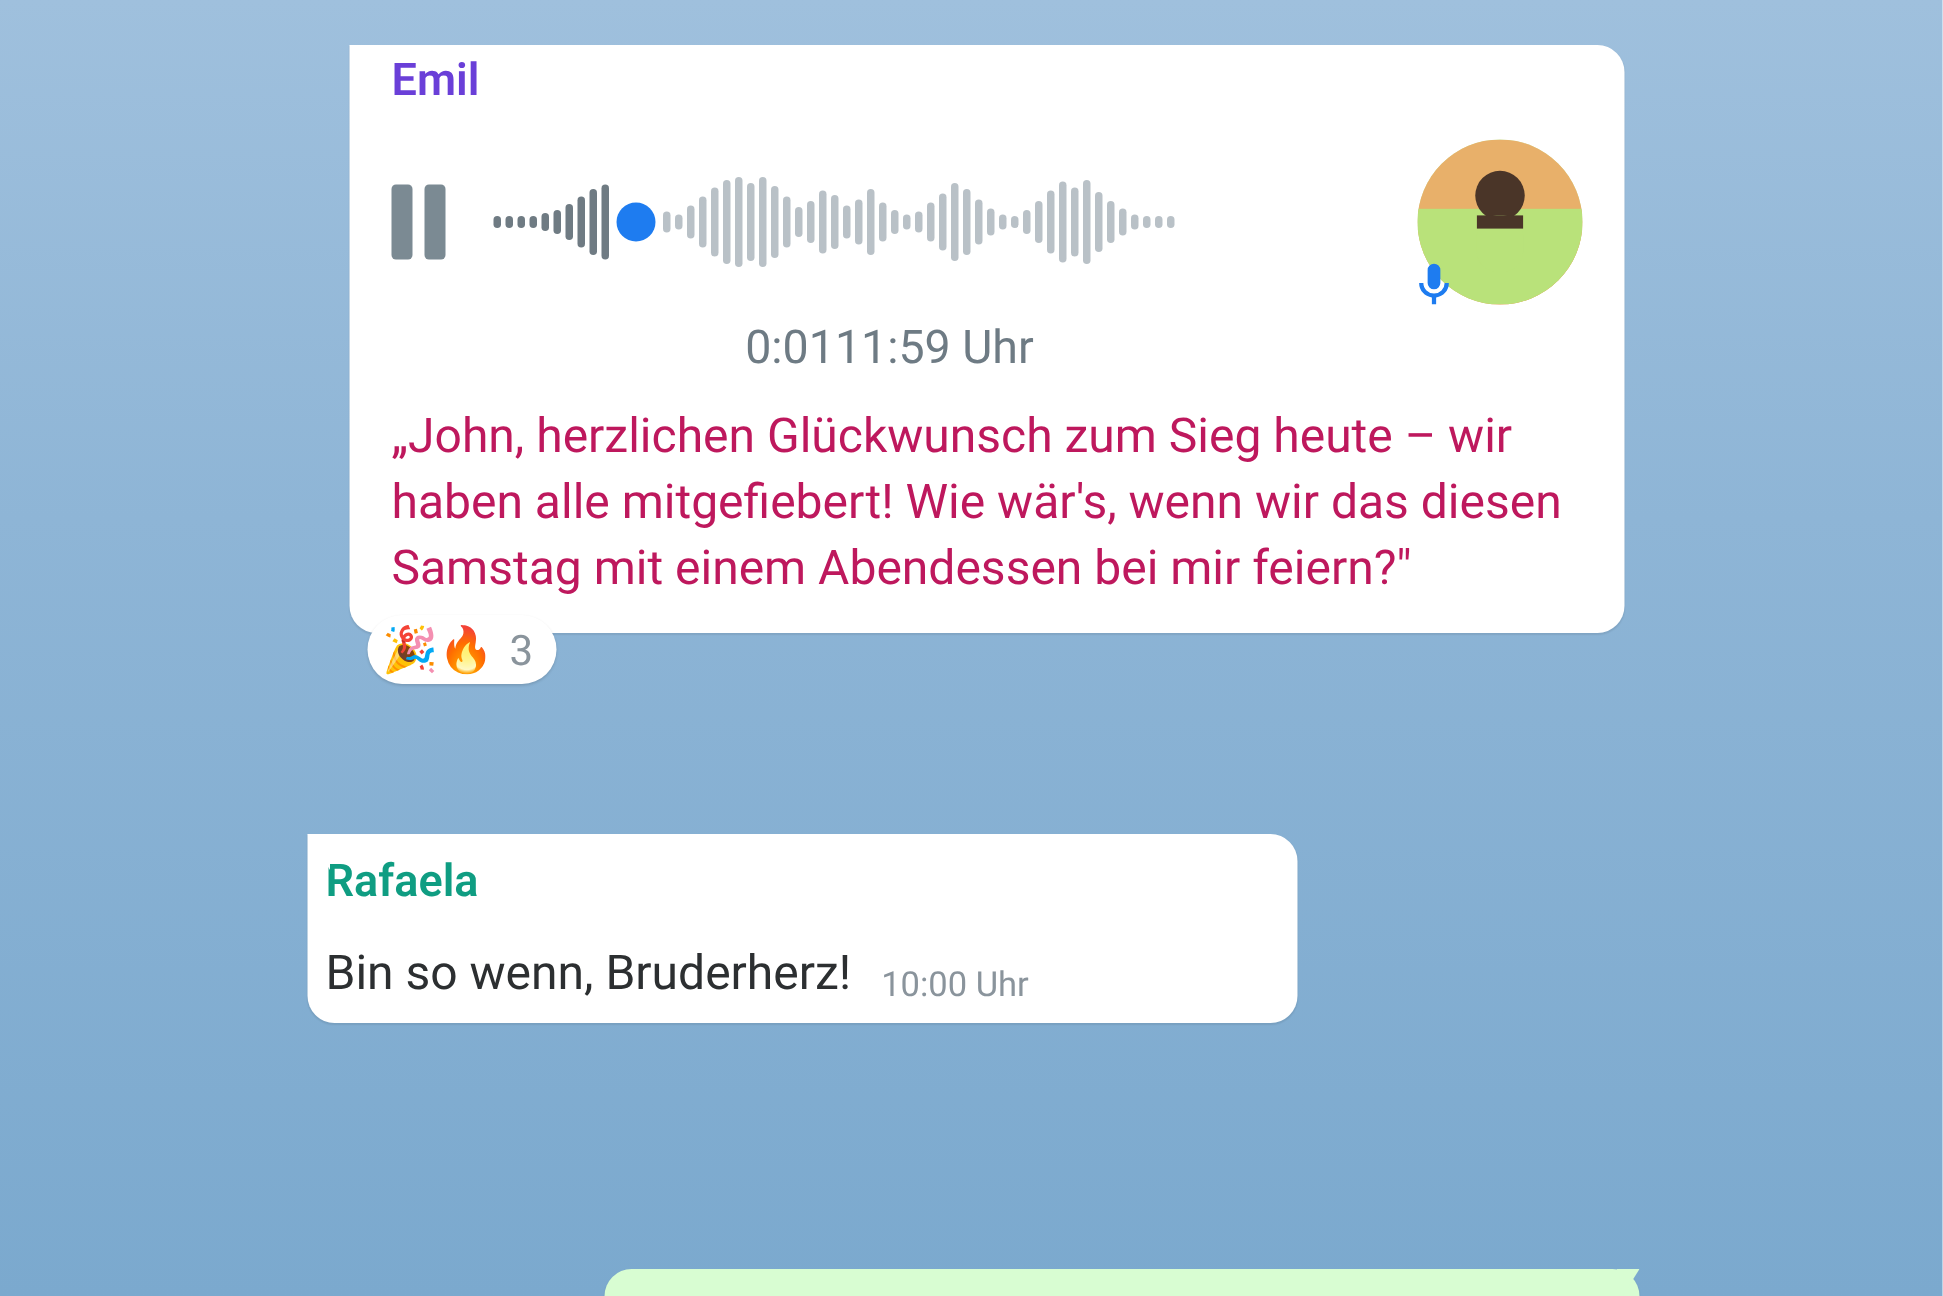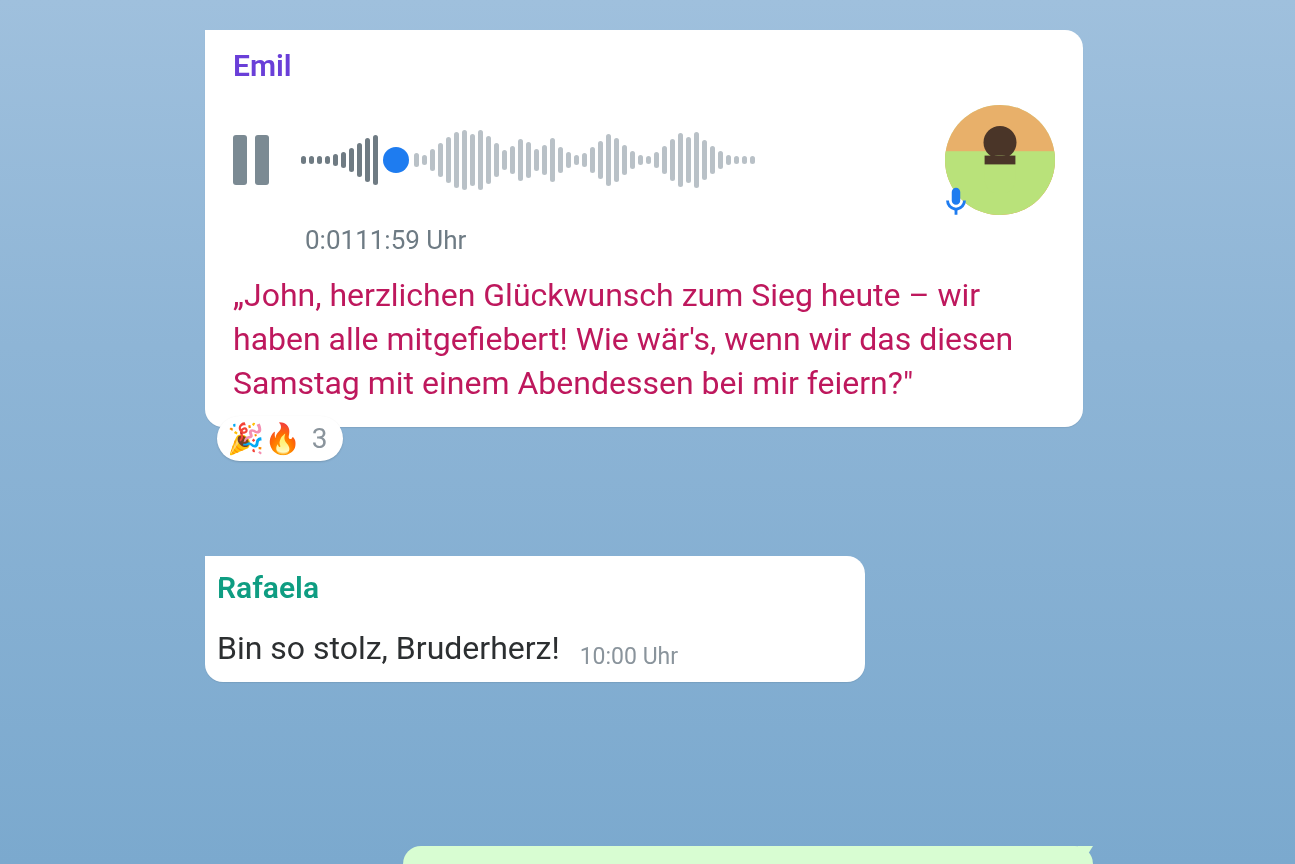--- a/index.html
+++ b/index.html
@@ -36,21 +36,21 @@
     content: "";
     position: absolute;
     top: 0; right: -15px;
     width: 30px; height: 24px;
     background: #d8fdd2;
     border-top-right-radius: 4px;
     clip-path: polygon(0 0, 50% 0, 0 100%);
   }
   
   .msg1-wrap { position: absolute; left: 205px; top: 30px; width: 878px; }
-  .msg1 { padding: 18px 28px 22px 28px; border-top-left-radius: 0; }
+  .msg1 { padding: 6px 28px 22px 28px; border-top-left-radius: 0; margin-left: 28px; }
   .sender-name { font-size: 30px; font-weight: 600; margin-bottom: 22px; }
   .sender-emil { color: #6a3fd8; }
   .sender-raf { color: #0f9d82; }
   .voice-row { display: flex; align-items: center; gap: 24px; }
   .pause-btn { width: 44px; height: 50px; display:flex; gap:8px; cursor:pointer; }
   .pause-btn span { width: 14px; height: 50px; background:#7b8a93; border-radius:3px; }
   .wave {
     flex: 1; height: 60px; position: relative;
     display: flex; align-items: center; gap: 3px;
   }
@@ -65,22 +65,22 @@
     width: 110px; height: 110px; border-radius: 50%;
     background: radial-gradient(circle at 35% 30%, #7a5a3e 0 18%, #c9e49b 20% 70%, #e4a85a 75% 100%);
     overflow: hidden;
   }
   .avatar svg { width:100%; height:100%; }
   .mic-badge {
     position: absolute; bottom: -4px; left: -6px;
     width: 34px; height: 34px; color:#1e7cf0;
   }
   .voice-times {
-    display:flex; justify-content: flex-start;
-    font-size: 26px; color:#6e7b84; margin: 10px 4px 18px 72px;
+    display:flex; justify-content: center;
+    font-size: 31px; color:#6e7b84; margin: 10px 4px 18px 72px;
     width: 520px;
   }
   .transcript {
     font-size: 32px; line-height: 1.38; color:#be185d;
   }
   .reactions {
     position: absolute; left: 12px; bottom: -34px;
     background:#fff; border-radius: 30px; box-shadow: 0 1px 2px rgba(0,0,0,0.15);
     display:flex; align-items:center; gap:6px;
     padding: 5px 16px 5px 10px;
@@ -200,21 +200,21 @@
         <span>🎉🔥</span>
         <span class="count">3</span>
       </div>
     </div>
   </div>
 
   <div class="msg2-wrap">
     <div class="bubble in msg2">
       <div class="sender-name sender-raf">Rafaela</div>
       <div class="row">
-        <div class="body-text">Bin so stolz, Bruderherz!</div>
+        <div class="body-text">Bin so wenn, Bruderherz!</div>
         <div class="time">10:00 Uhr</div>
       </div>
     </div>
   </div>
 
 
   <div class="msg4-wrap">
     <div class="bubble out msg4">
       <div class="body-text">Kann's kaum erwarten, euch</div>
     </div>

